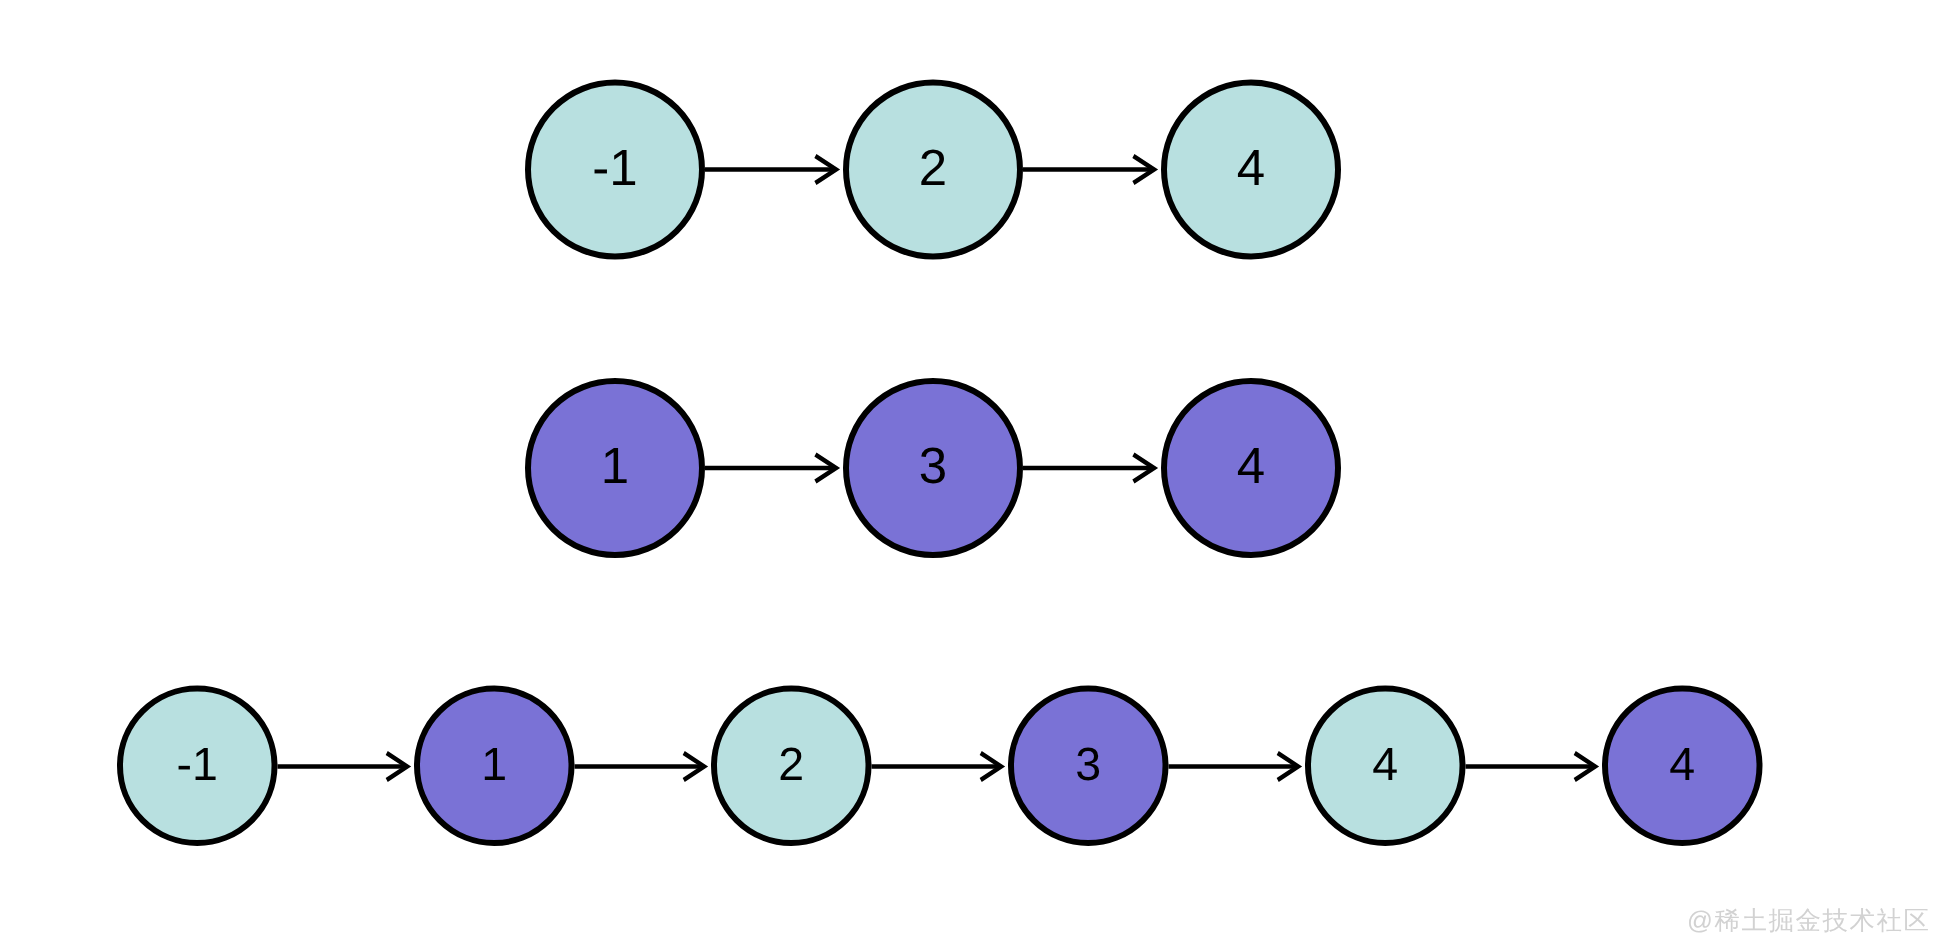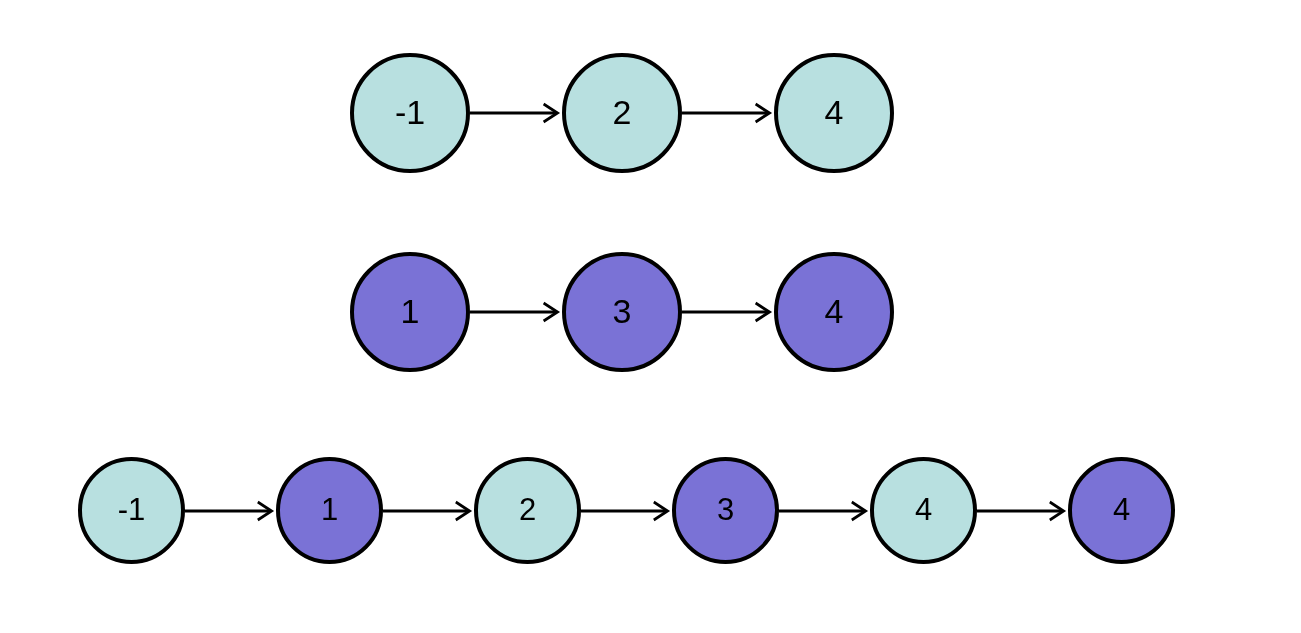--- a/index.html
+++ b/index.html
@@ -187,13 +187,14 @@
         <svg viewBox="0 0 100 22" preserveAspectRatio="none">
           <line x1="0" y1="11" x2="93" y2="11" stroke="#000" stroke-width="3"></line>
           <polyline points="80,2 95,11 80,20" fill="none" stroke="#000" stroke-width="3" stroke-linecap="butt" stroke-linejoin="miter"></polyline>
         </svg>
       </div>
       <div class="node-circle purple">
         <span class="node-label">4</span>
       </div>
     </div>
 
+  <div id="watermark">@稀土掘金技术社区</div>
 </div>
 
 </body></html>

